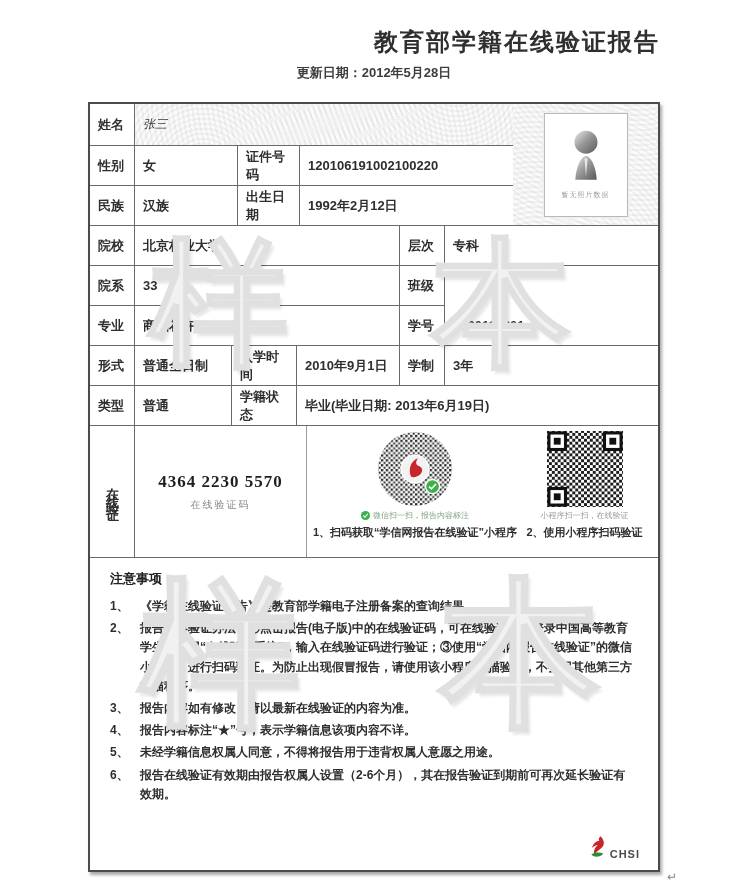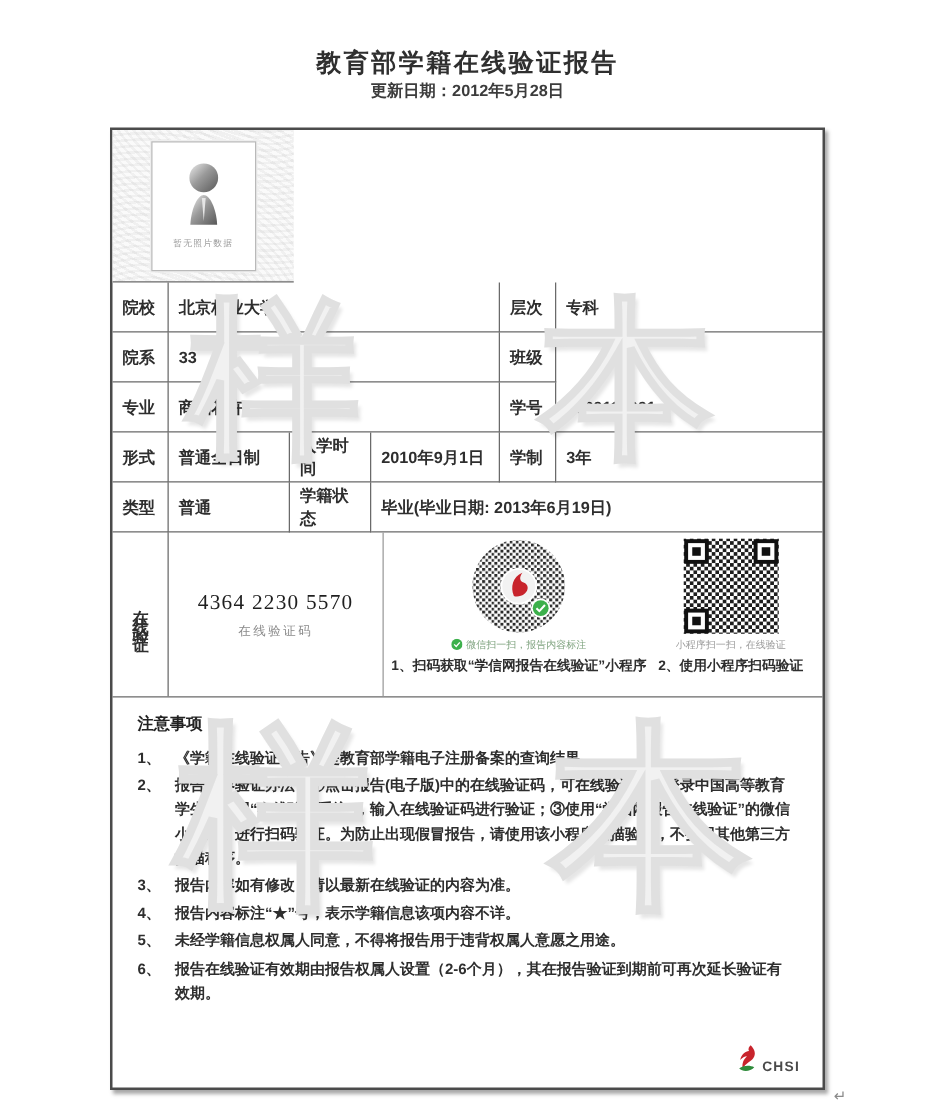--- a/index.html
+++ b/index.html
@@ -1,20 +1,20 @@
 <!DOCTYPE html>
 <html><head>
 <meta charset="utf-8">
 <style>
   * { box-sizing: border-box; margin: 0; padding: 0; }
   html,body { width:748px; height:886px; background:#fff; }
   body { font-family:"Liberation Sans", sans-serif; color:#333; position:relative; overflow:hidden; }
 
-  .doc-title { position:absolute; left:88px; top:37px; width:572px; text-align:center;
-    font-size:20px; font-weight:700; letter-spacing:2px; color:#2f2f2f; }
+  .doc-title { position:absolute; left:88px; top:26px; width:572px; text-align:right;
+    font-size:24px; font-weight:700; letter-spacing:2px; color:#2f2f2f; }
   .update-line { position:absolute; left:88px; top:64px; width:572px; text-align:center;
     font-size:13px; font-weight:700; color:#3c3c3c; }
 
   .report-table { position:absolute; left:88px; top:102px; width:572px; height:770px;
     border:2px solid #4b4b4b; background:#fff; box-shadow:2px 3px 3px #a8a8a8;
     display:flex; flex-direction:column; }
 
   .trow { display:flex; height:40px; flex:0 0 auto; }
   .cell { border-right:1px solid #6a6a6a; border-bottom:1px solid #6a6a6a;
     display:flex; align-items:center; padding:0 8px; font-size:13px; font-weight:700; color:#2e2e2e; }
@@ -41,21 +41,21 @@
     justify-content:center; }
   .photo-caption { font-size:7px; color:#9a9a9a; margin-top:7px; letter-spacing:1px; }
 
   .verify-row { display:flex; height:132px; flex:0 0 auto; border-bottom:1px solid #6a6a6a; }
   .v-label { width:45px; border-right:1px solid #6a6a6a; display:flex; align-items:center;
     justify-content:center; }
   .v-label span { writing-mode:vertical-rl; text-orientation:upright; font-size:13px;
     font-weight:700; letter-spacing:7px; color:#2e2e2e; }
   .v-code { width:172px; border-right:1px solid #9a9a9a; display:flex; flex-direction:column;
     align-items:center; justify-content:center; }
-  .v-code .code { font-family:"Liberation Serif", serif; font-weight:400; font-size:17px;
+  .v-code .code { font-family:"Liberation Serif", serif; font-weight:700; font-size:17px;
     letter-spacing:1px; color:#1f1f1f; }
   .v-code .code-cap { font-size:10px; color:#8a8a8a; letter-spacing:2px; margin-top:6px;text-align:right; }
   .v-qrs { flex:1; display:flex; padding:4px 6px 6px 6px; }
   .qr-block { display:flex; flex-direction:column; align-items:center; justify-content:flex-start; }
   .qr-block.b1 { flex:1.15; }
   .qr-block.b2 { flex:1; }
   .qr-caption { font-size:8px; color:#7fa37f; margin-top:2px; display:flex; align-items:center; gap:3px; }
   .qr-caption.gray { color:#9a9a9a;align-items:flex-end; }
   .qr-step { font-size:11px; font-weight:700; color:#2e2e2e; margin-top:4px; white-space:nowrap; }
 
@@ -79,20 +79,38 @@
 </style>
 </head>
 <body>
 
 <div class="doc-title">教育部学籍在线验证报告</div>
 <div class="update-line">更新日期：2012年5月28日</div>
 
 <div class="report-table">
 
   <div class="top-block">
+    <div class="top-left">
+      <div class="trow">
+        <div class="cell lab w45">姓名</div>
+        <div class="cell grow last pattern-bg name-val">张三</div>
+      </div>
+      <div class="trow">
+        <div class="cell lab w45">性别</div>
+        <div class="cell w103">女</div>
+        <div class="cell lab w62">证件号码</div>
+        <div class="cell grow last">120106191002100220</div>
+      </div>
+      <div class="trow">
+        <div class="cell lab w45">民族</div>
+        <div class="cell w103">汉族</div>
+        <div class="cell lab w62">出生日期</div>
+        <div class="cell grow last">1992年2月12日</div>
+      </div>
+    </div>
     <div class="photo-cell pattern-bg">
       <div class="photo-box">
         <svg width="46" height="54" viewBox="0 0 60 70">
           <defs>
             <linearGradient id="hg" x1="0" y1="0" x2="1" y2="1">
               <stop offset="0" stop-color="#ececec"></stop>
                 <stop offset="0.45" stop-color="#9a9a9a"></stop>
                 <stop offset="1" stop-color="#585858"></stop>
             </linearGradient>
           </defs>

